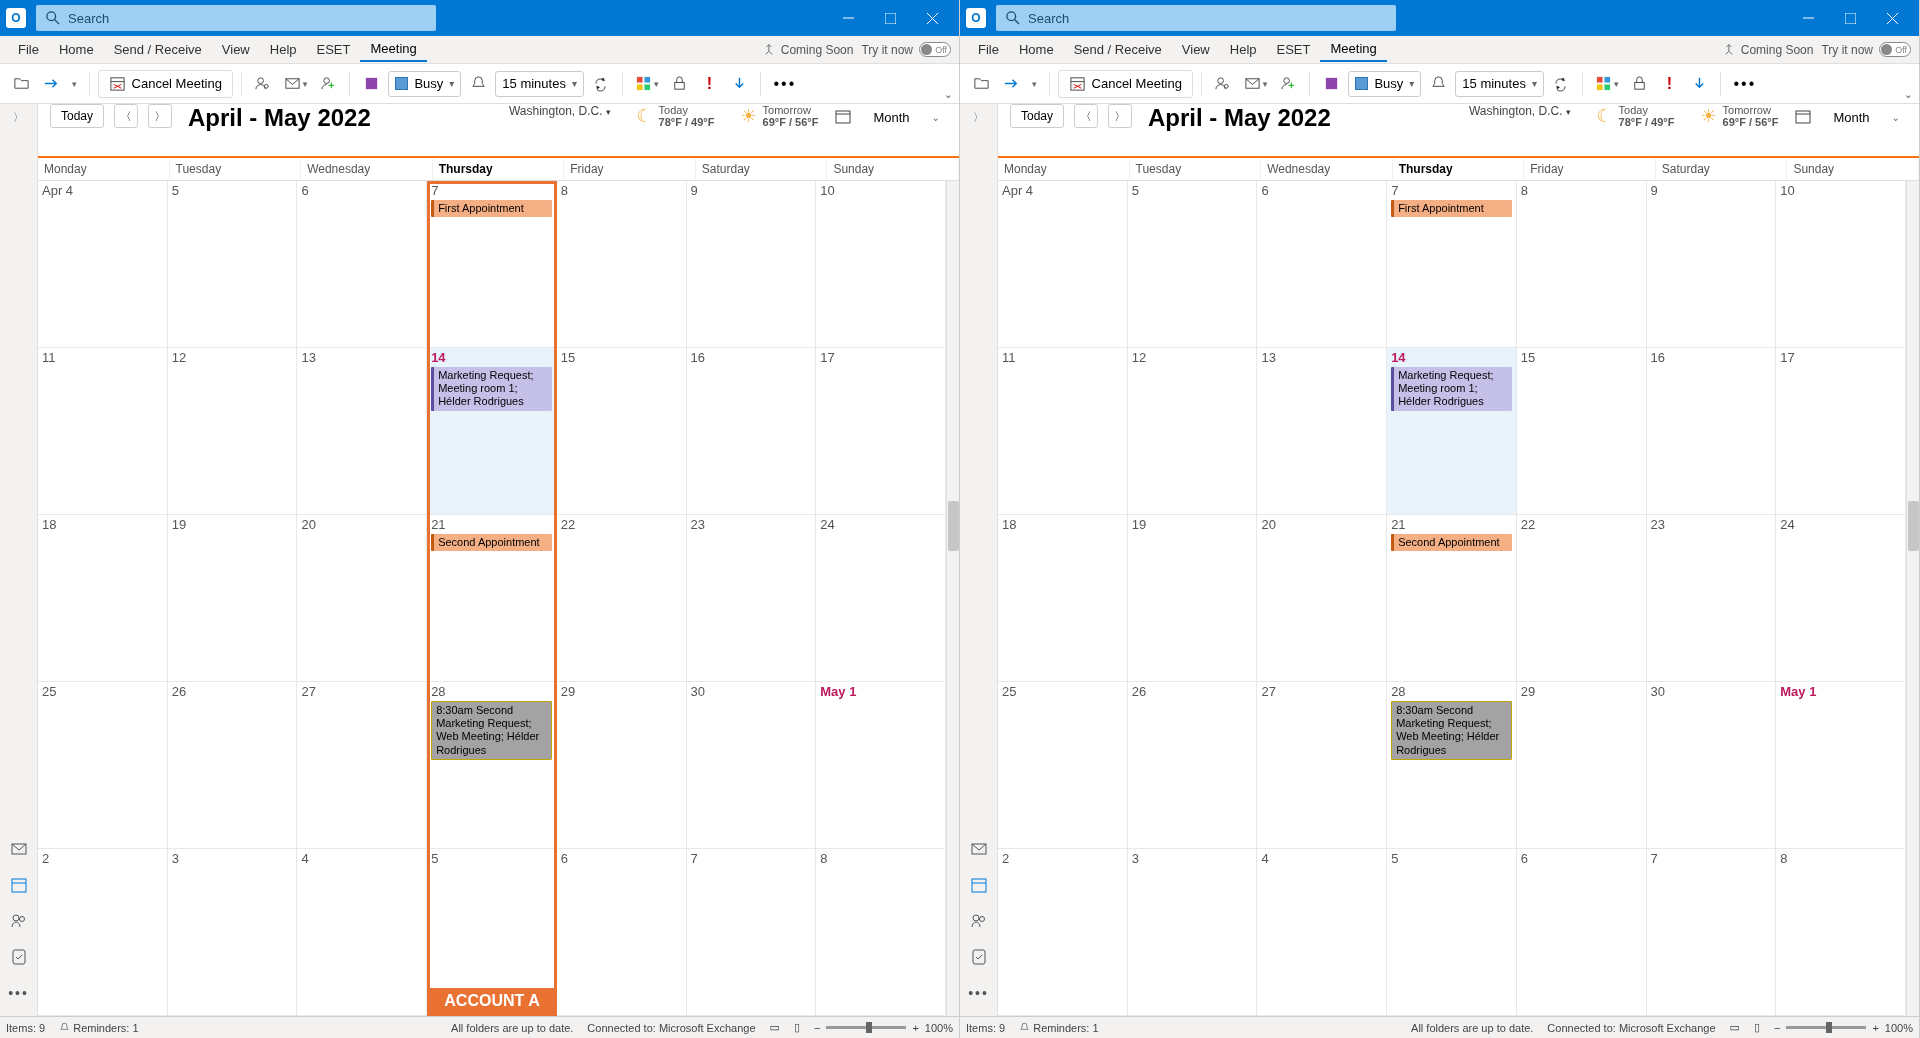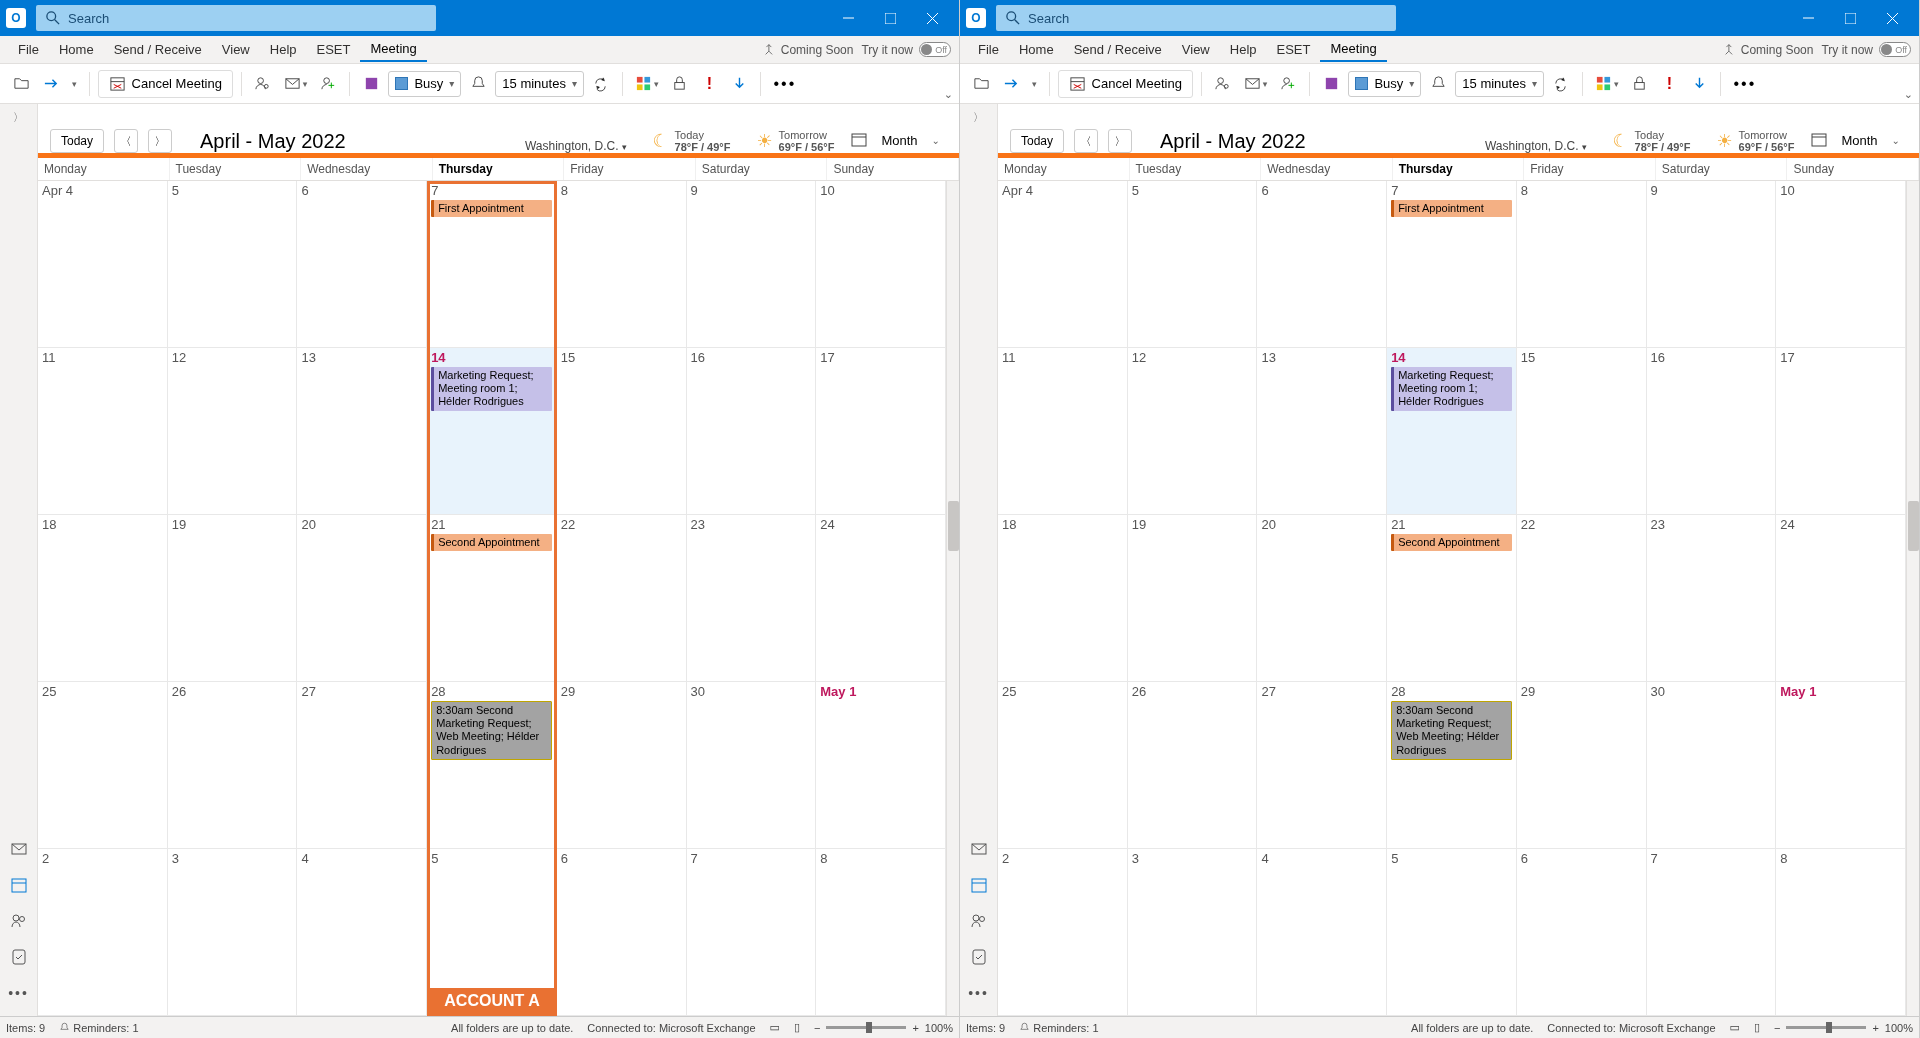--- a/index.html
+++ b/index.html
@@ -42,30 +42,30 @@
 
 
 .content { flex: 1; display: flex; overflow: hidden; }
 .leftnav { width: 38px; background: #f3f2f1; display: flex; flex-direction: column; align-items: center; padding-top: 6px; gap: 4px; border-right: 1px solid #e1dfdd; }
 .leftnav .collapse { height: 24px; }
 .leftnav .navicon { width: 26px; height: 26px; display: flex; align-items: center; justify-content: center; margin-top: auto; color: #555; }
 .leftnav .navicon.active { color: #0078d4; }
 .leftnav-bottom { margin-top:auto; display:flex; flex-direction:column; gap:10px; padding-bottom:10px; }
 
 .calwrap { flex: 1; display: flex; flex-direction: column; position: relative; }
-.calhdr { height: 54px; display: flex; align-items: flex-end; padding: 0 12px; gap: 10px; border-bottom: 5px solid #f97316; }
+.calhdr { height: 54px; display: flex; align-items: flex-start; padding: 0 12px; gap: 10px; border-bottom: 2px solid #f97316; }
 .calhdr .today-btn { border: 1px solid #ccc; padding: 4px 10px; font-size: 12px; border-radius: 3px; }
 .calhdr .navbtn { width: 24px; height: 24px; border: 1px solid #ccc; display: flex; align-items: center; justify-content: center; font-size: 11px; border-radius: 3px; }
-.calhdr .title { font-size: 20px; font-weight: 400; margin-left: 18px; }
+.calhdr .title { font-size: 24px; font-weight: 700; margin-left: 6px; }
 .calhdr .hspacer { flex: 1; }
 .calhdr .loc { font-size: 12px; color: #444; }
 .calhdr .weather { display: flex; align-items: center; gap: 6px; font-size: 11px; color: #555; margin-left: 16px; }
 .calhdr .wicon { font-size: 18px; }
 .calhdr .wtxt { line-height: 1.1; }
-.calhdr .viewsel { border: 1px solid transparent; padding: 4px 6px; font-size: 13px; display: flex; align-items: center; gap: 14px; }
+.calhdr .viewsel { border: 1px solid transparent; padding: 4px 6px; font-size: 13px; display: flex; align-items: center; gap: 22px; }
 
 
 .dayrow { display: grid; grid-template-columns: repeat(7, 1fr); border-bottom: 1px solid #e1dfdd; }
 .dayrow .dname { padding: 4px 6px; font-size: 12px; color: #555; border-right: 1px solid #f0f0f0; }
 .dayrow .dname.bold { font-weight: 700; color: #000; }
 
 
 .grid { flex: 1; display: grid; grid-template-columns: repeat(7, 1fr); grid-template-rows: repeat(5, 1fr); position: relative; }
 .cell { border-right: 1px solid #e8e8e8; border-bottom: 1px solid #e8e8e8; padding: 2px 4px; font-size: 13px; color: #555; position: relative; overflow: hidden; }
 .cell.today { background: #e8f3fc; }

